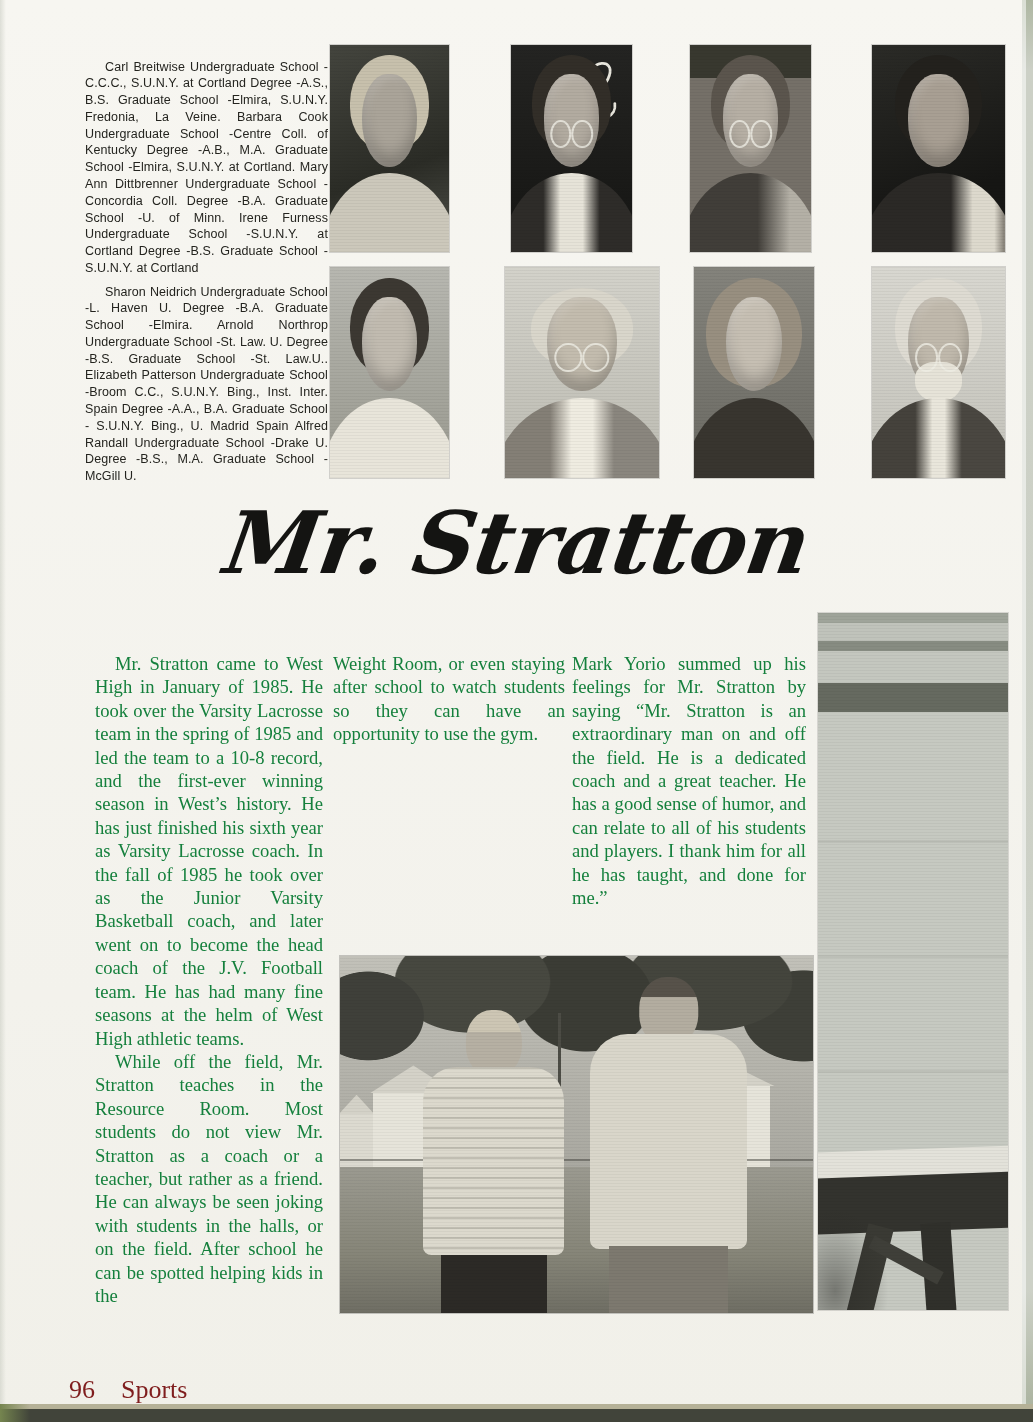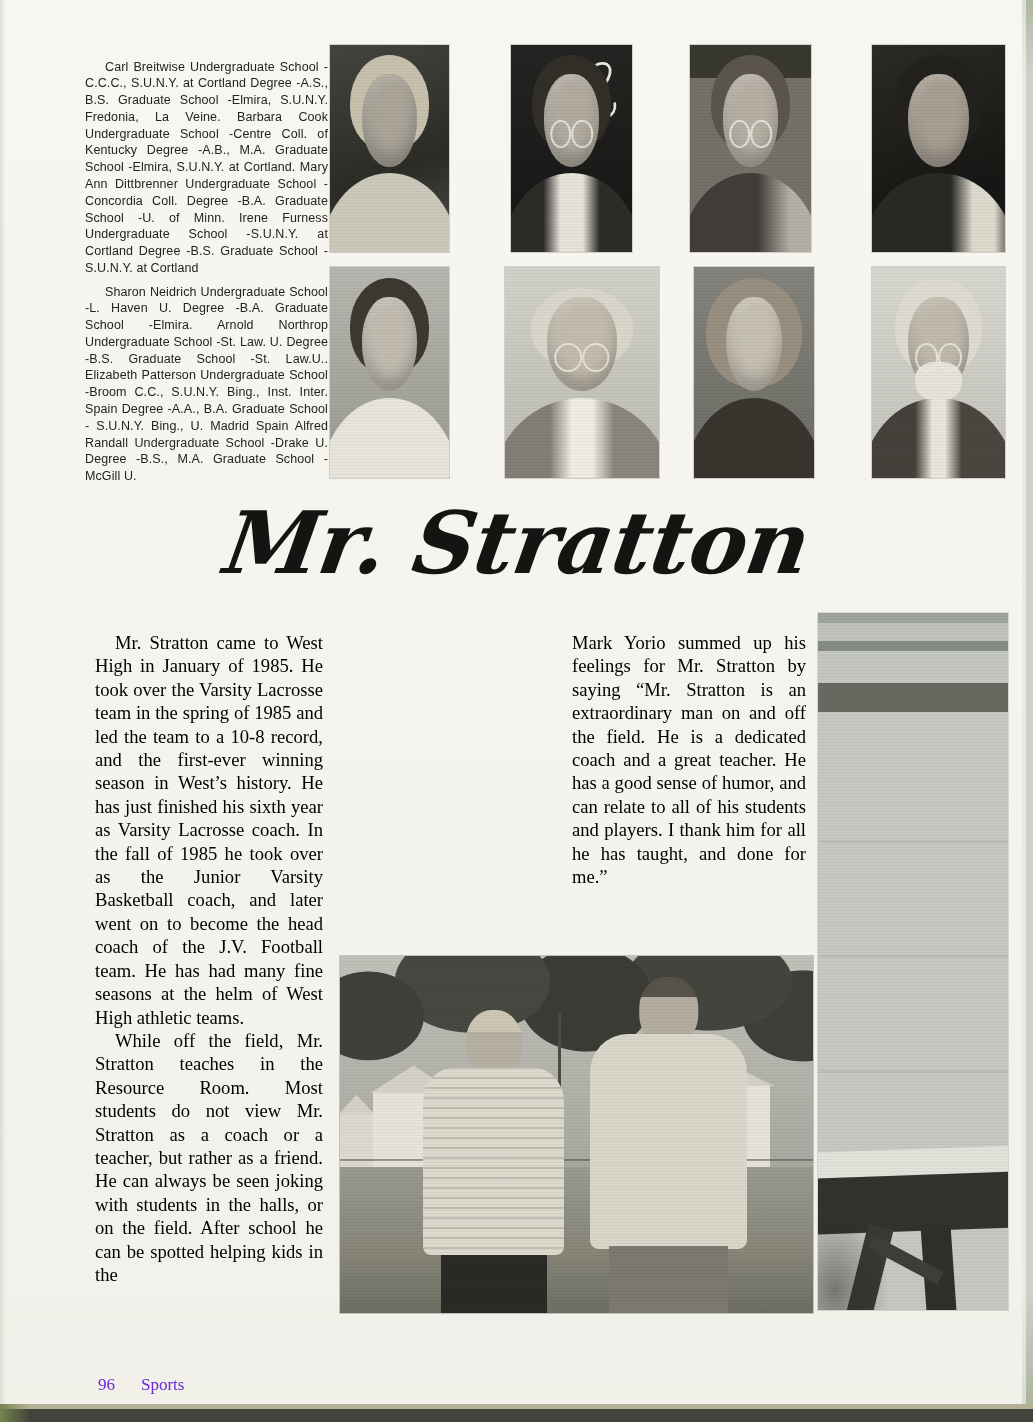--- a/index.html
+++ b/index.html
@@ -69,21 +69,21 @@
   #ph-r2c4{left:872px;top:267px;width:133px;height:211px;}
   .p22 .ph-hair{top:10%;height:38%;}
   .p23 .ph-hair{left:10%;width:80%;height:52%;}
 
   
   #title{left:226px;top:492px;width:640px;white-space:nowrap;
     font-family:"DejaVu Serif",serif;font-style:italic;font-weight:bold;
     font-size:86px;letter-spacing:-1px;color:#141412;transform:skewX(-9deg);}
 
   
-  .col{top:631px;font-size:18.6px;line-height:23.4px;text-align:justify;color:#000000;}
+  .col{top:652px;font-size:18.6px;line-height:23.4px;text-align:justify;color:#15803d;}
   .col p{margin:0;}
   .col p.indent{text-indent:20px;}
   #col1{left:95px;width:228px;position:absolute;}
   #col2{left:333px;width:232px;position:absolute;}
   #col3{left:572px;width:234px;position:absolute;}
 
   
   #group-photo{left:340px;top:956px;width:473px;height:357px;background:#c8c7c0;
     overflow:hidden;box-shadow:0 0 0 1px rgba(0,0,0,.2);}
   #group-photo>div{position:absolute;}
@@ -134,21 +134,21 @@
   .sp-tableedge{left:-6px;top:562px;width:110%;height:56px;background:#33332e;transform:rotate(-2deg);}
   .sp-leg1{left:20%;top:612px;width:26px;height:100px;background:#3a3a34;transform:rotate(14deg);}
   .sp-leg2{left:56%;top:610px;width:30px;height:105px;background:#30302b;transform:rotate(-4deg);}
   .sp-cross{left:26%;top:640px;width:78px;height:14px;background:#3f3f39;transform:rotate(28deg);}
   .sp-shadow{left:0;bottom:0;width:50%;height:130px;
     background:radial-gradient(80% 90% at 18% 85%,rgba(40,40,36,.5),rgba(0,0,0,0) 70%);}
   .photo-grain{position:absolute;inset:0;
     background:repeating-linear-gradient(0deg,rgba(0,0,0,.04) 0 1px,rgba(255,255,255,0) 1px 3px);}
 
   
-  #footer{left:98px;top:1375px;font-size:17px;color:#6d28d9;}
+  #footer{left:69px;top:1375px;font-size:26px;color:#7f1d1d;}
   #footer .sec{margin-left:26px;}
 </style>
 </head>
 <body>
 
 <div style="position:absolute;inset:0;">
 
   <p id="cred1" class="abs cred">Carl Breitwise Undergraduate School - C.C.C., S.U.N.Y. at Cortland Degree -A.S., B.S. Graduate School -Elmira, S.U.N.Y. Fredonia, La Veine. Barbara Cook Undergraduate School -Centre Coll. of Kentucky Degree -A.B., M.A. Graduate School -Elmira, S.U.N.Y. at Cortland. Mary Ann Dittbrenner Undergraduate School -Concordia Coll. Degree -B.A. Graduate School -U. of Minn. Irene Furness Undergraduate School -S.U.N.Y. at Cortland Degree -B.S. Graduate School -S.U.N.Y. at Cortland</p>
   <p id="cred2" class="abs cred">Sharon Neidrich Undergraduate School -L. Haven U. Degree -B.A. Graduate School -Elmira. Arnold Northrop Undergraduate School -St. Law. U. Degree -B.S. Graduate School -St. Law.U.. Elizabeth Patterson Undergraduate School -Broom C.C., S.U.N.Y. Bing., Inst. Inter. Spain Degree -A.A., B.A. Graduate School - S.U.N.Y. Bing., U. Madrid Spain Alfred Randall Undergraduate School -Drake U. Degree -B.S., M.A. Graduate School - McGill U.</p>
 
@@ -236,20 +236,21 @@
     <div class="ph-grain"></div>
   </div>
 
   <div id="title" class="abs">Mr. Stratton</div>
 
   <div id="col1" class="col">
     <p class="indent">Mr. Stratton came to West High in January of 1985. He took over the Varsity Lacrosse team in the spring of 1985 and led the team to a 10-8 record, and the first-ever winning season in West’s history. He has just finished his sixth year as Varsity Lacrosse coach. In the fall of 1985 he took over as the Junior Varsity Basketball coach, and later went on to become the head coach of the J.V. Football team. He has had many fine seasons at the helm of West High athletic teams.</p>
     <p class="indent">While off the field, Mr. Stratton teaches in the Resource Room. Most students do not view Mr. Stratton as a coach or a teacher, but rather as a friend. He can always be seen joking with students in the halls, or on the field. After school he can be spotted helping kids in the</p>
   </div>
   <div id="col2" class="col">
+    <p>Weight Room, or even staying after school to watch students so they can have an opportunity to use the gym.</p>
   </div>
   <div id="col3" class="col">
     <p>Mark Yorio summed up his feelings for Mr. Stratton by saying “Mr. Stratton is an extraordinary man on and off the field. He is a dedicated coach and a great teacher. He has a good sense of humor, and can relate to all of his students and players. I thank him for all he has taught, and done for me.”</p>
   </div>
 
   <div id="group-photo" class="abs">
     <div class="gp-trees"></div>
     <div class="gp-house gp-house-far"></div>
     <div class="gp-house gp-house-left"></div>
     <div class="gp-house gp-house-right"></div>

